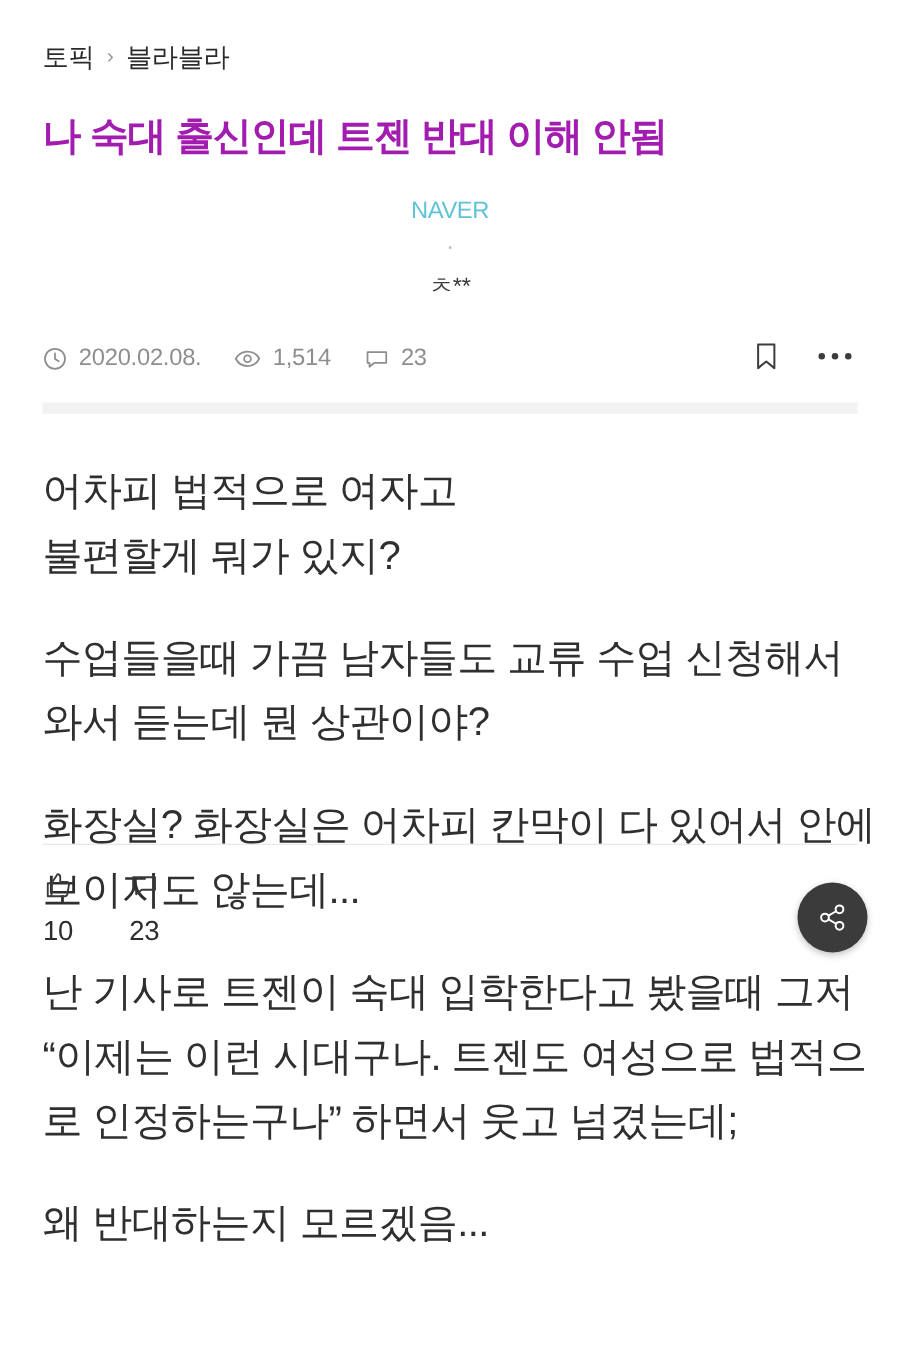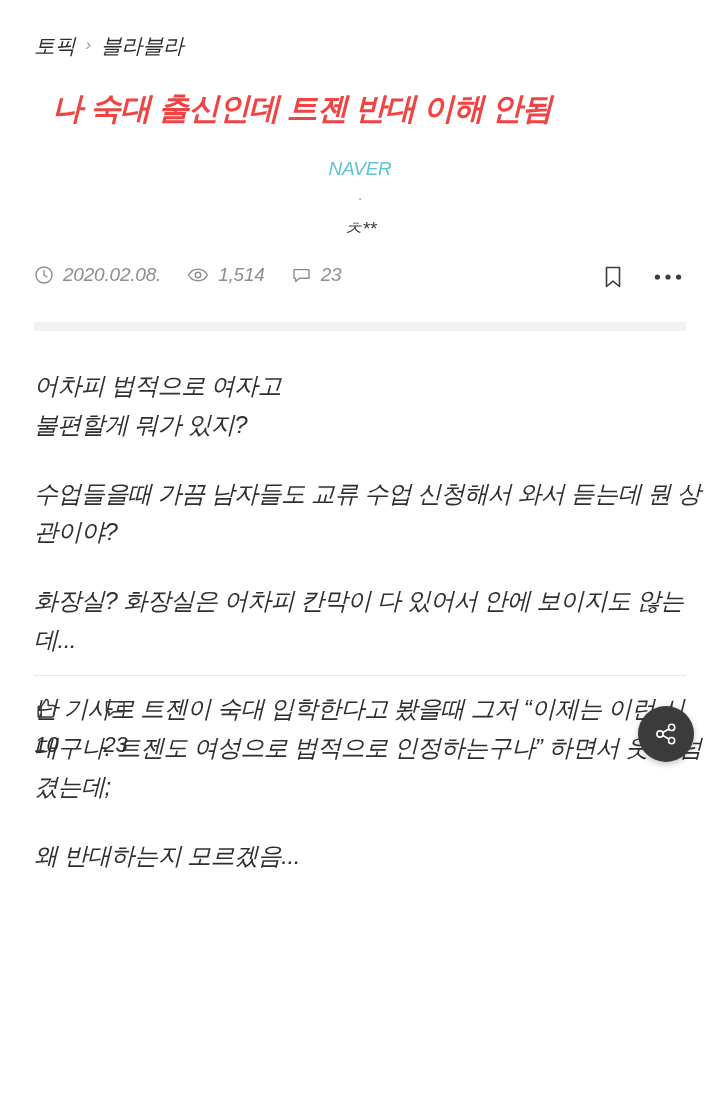--- a/index.html
+++ b/index.html
@@ -15,21 +15,20 @@
     color: #1a1a1a;
     position: relative;
     overflow: hidden;
   }
 
   .page {
     width: 720px;
     height: 790px;
     position: relative;
     background: #ffffff;
-    font-style: italic;
   }
 
   
   .header {
     padding: 28px 34px 0 34px;
   }
 
   .breadcrumb {
     display: flex;
     align-items: center;
@@ -42,26 +41,26 @@
   }
   .breadcrumb .chev {
     color: #9a9a9a;
     font-size: 17px;
     font-weight: 400;
     transform: translateY(-1px);
   }
   .breadcrumb-item { cursor: pointer; }
 
   .title {
-    margin: 24px 0 0 18px;
+    margin: 24px 0 0 0;
     font-size: 31px;
     line-height: 1.35;
     font-weight: 700;
     letter-spacing: -0.8px;
-    color: #ef4444;
+    color: #a21caf;
   }
 
   .source-row {
     margin-top: 28px;
     display: flex;
     align-items: center;
     gap: 7px;
     font-size: 19px;
     letter-spacing: -0.3px;
     flex-direction: column;
@@ -69,21 +68,21 @@
   .source-name {
     color: #5fc3d6;
     font-weight: 500;
   }
   .source-dot { color: #b9b9b9; }
   .source-author { color: #3a3a3a; font-weight: 500; }
 
   .meta-row {
     margin-top: 22px;
     display: flex;
-    align-items: flex-start;
+    align-items: flex-end;
     height: 34px;
     color: #8e8e8e;
     font-size: 19px;
     letter-spacing: -0.2px;
   }
   .meta-group {
     display: flex;
     align-items: center;
     gap: 9px;
     margin-right: 26px;
@@ -107,21 +106,21 @@
   .divider-thick {
     margin-top: 24px;
     height: 9px;
     background: #f2f2f2;
     width: 100%;
   }
 
   
   .content {
     padding: 36px 16px 0 34px;
-    font-size: 24px;
+    font-size: 32px;
     line-height: 1.62;
     color: #2f2f2f;
     letter-spacing: -0.5px;
   }
   .content p {
     margin: 0 0 30px 0;
     white-space: pre-wrap;
   }
   .content p:last-child { margin-bottom: 0; }
 

